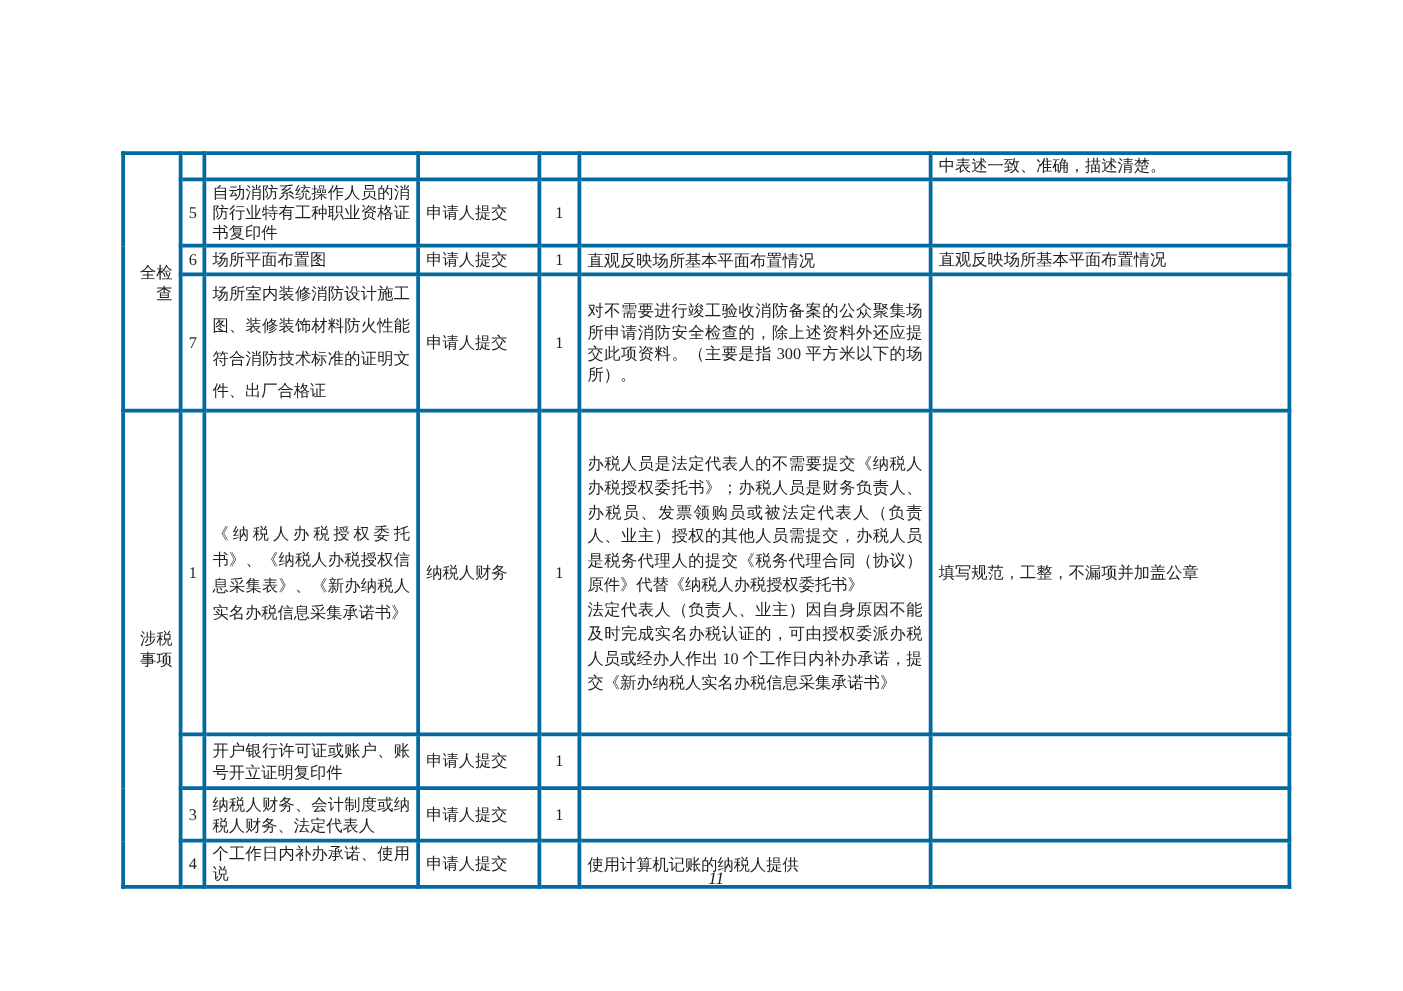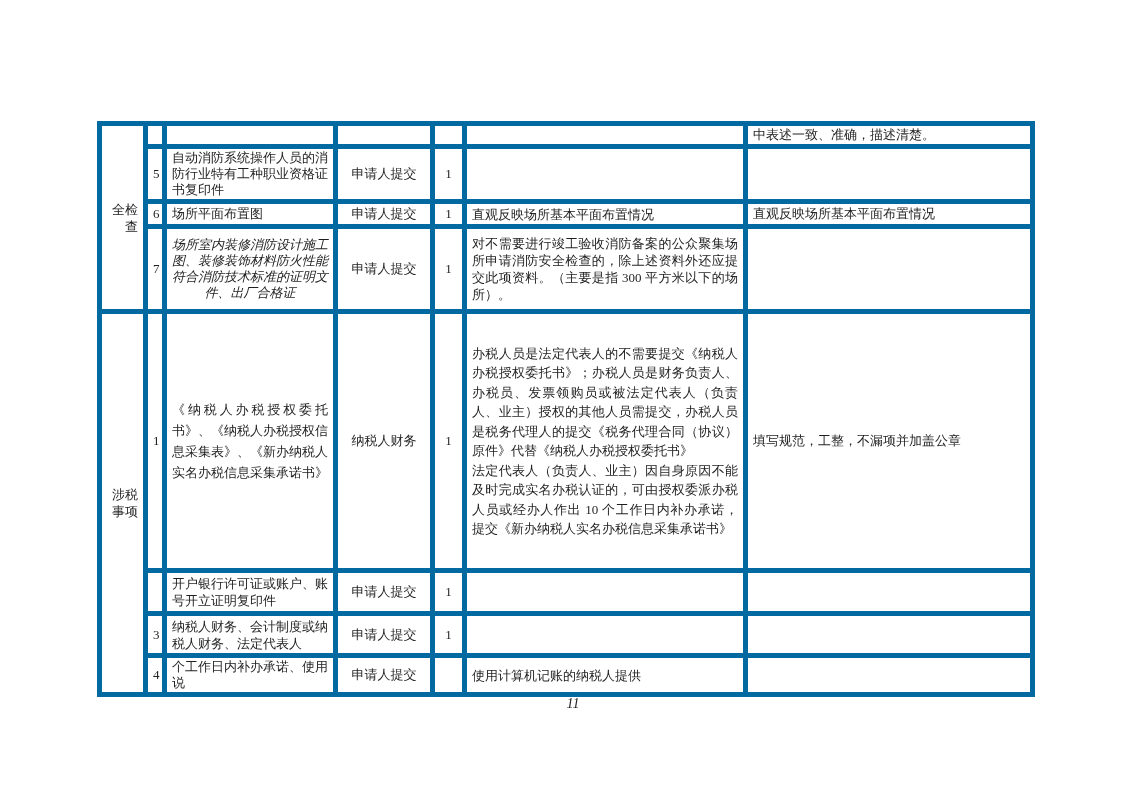--- a/index.html
+++ b/index.html
@@ -18,21 +18,21 @@
   }
   table.doc-table {
     position: absolute;
     left: 97px;
     top: 121px;
     width: 933px;
     border-collapse: collapse;
     table-layout: fixed;
   }
   table.doc-table td {
-    border: 5px solid #0369a1;
+    border: 3px solid #0369a1;
     font-size: 13px;
     color: #1f1f1f;
     padding: 1px 5px;
     overflow: hidden;
     word-break: break-all;
     vertical-align: middle;
   }
   
   tr.r-part   { height: 17px; }
   tr.r-5      { height: 47px; }
@@ -54,31 +54,29 @@
   td.num {
     text-align: center;
     padding: 0 1px;
   }
   td.item {
     text-align: justify;
     line-height: 16px;
     padding: 1px 6px;
   }
   td.item-center {
-    text-align: center;
-    line-height: 16px;
-    font-style: italic;
+    line-height: 26px;
   }
   td.item-justify-wide {
     text-align: justify;
     line-height: 21px;
     padding: 1px 7px;
   }
   td.item-2line { line-height: 17px; margin-left: 20px; }
-  td.sub { text-align: center; }
+  td.sub { text-align: left; }
   td.cnt { text-align: center; }
   td.desc {
     text-align: justify;
     line-height: 17px;
     padding: 2px 8px;
   }
   td.desc-top {
     vertical-align: top;
     line-height: 19.5px;
     padding-top: 3px;

